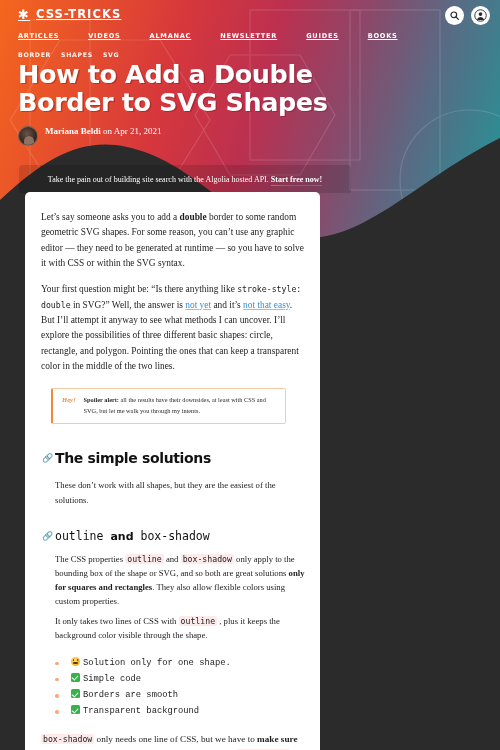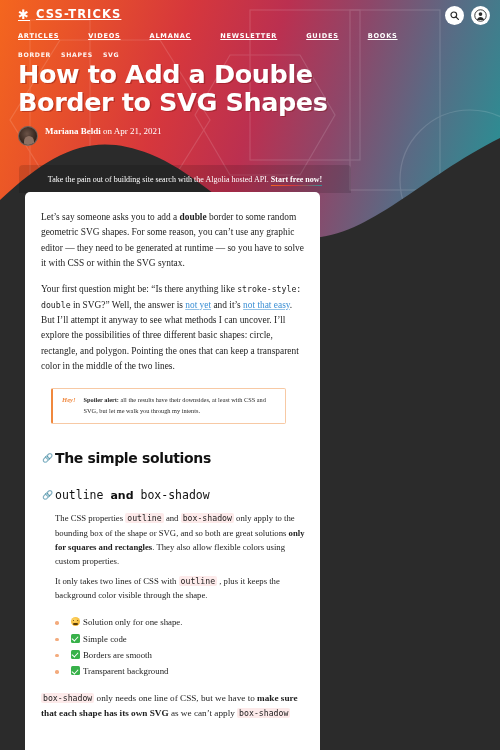--- a/index.html
+++ b/index.html
@@ -264,21 +264,21 @@
     width: 252px;
   }
 
   
   ul.pro-list {
     list-style: none;
     margin: 12px 0 12px 14px;
   }
   ul.pro-list li {
     position: relative;
-    font-family: Liberation Serif, serif;
+    font-family: Liberation Mono, monospace;
     font-size: 8.8px;
     line-height: 1.85;
     color: #1d1d1d;
     padding-left: 16px;
   }
   ul.pro-list li::before {
     content: "";
     position: absolute;
     left: 0; top: 7px;
     width: 3.5px; height: 3.5px;
@@ -417,20 +417,21 @@
     <div class="callout">
       <div class="callout-tag">Hey!</div>
       <div class="callout-body"><b>Spoiler alert:</b><span> all the results have their downsides, at least with CSS and SVG, but let me walk you through my intents.</span></div>
     </div>
 
     <h2 class="section">
       <span class="anchor-icon">🔗</span>
       <span>The simple solutions</span>
     </h2>
 
+    <p class="sub-copy">These don’t work with all shapes, but they are the easiest of the solutions.</p>
 
     <h3 class="section">
       <span class="anchor-icon">🔗</span>
       <span>outline</span>
       <b>and</b>
       <span>box-shadow</span>
     </h3>
 
     <p class="sub-copy"><span>The CSS properties </span><code class="inline">outline</code><span> and </span><code class="inline">box-shadow</code><span> only apply to the bounding box of the shape or SVG, and so both are great solutions </span><b>only for squares and rectangles</b><span>. They also allow flexible colors using custom properties.</span></p>
 

